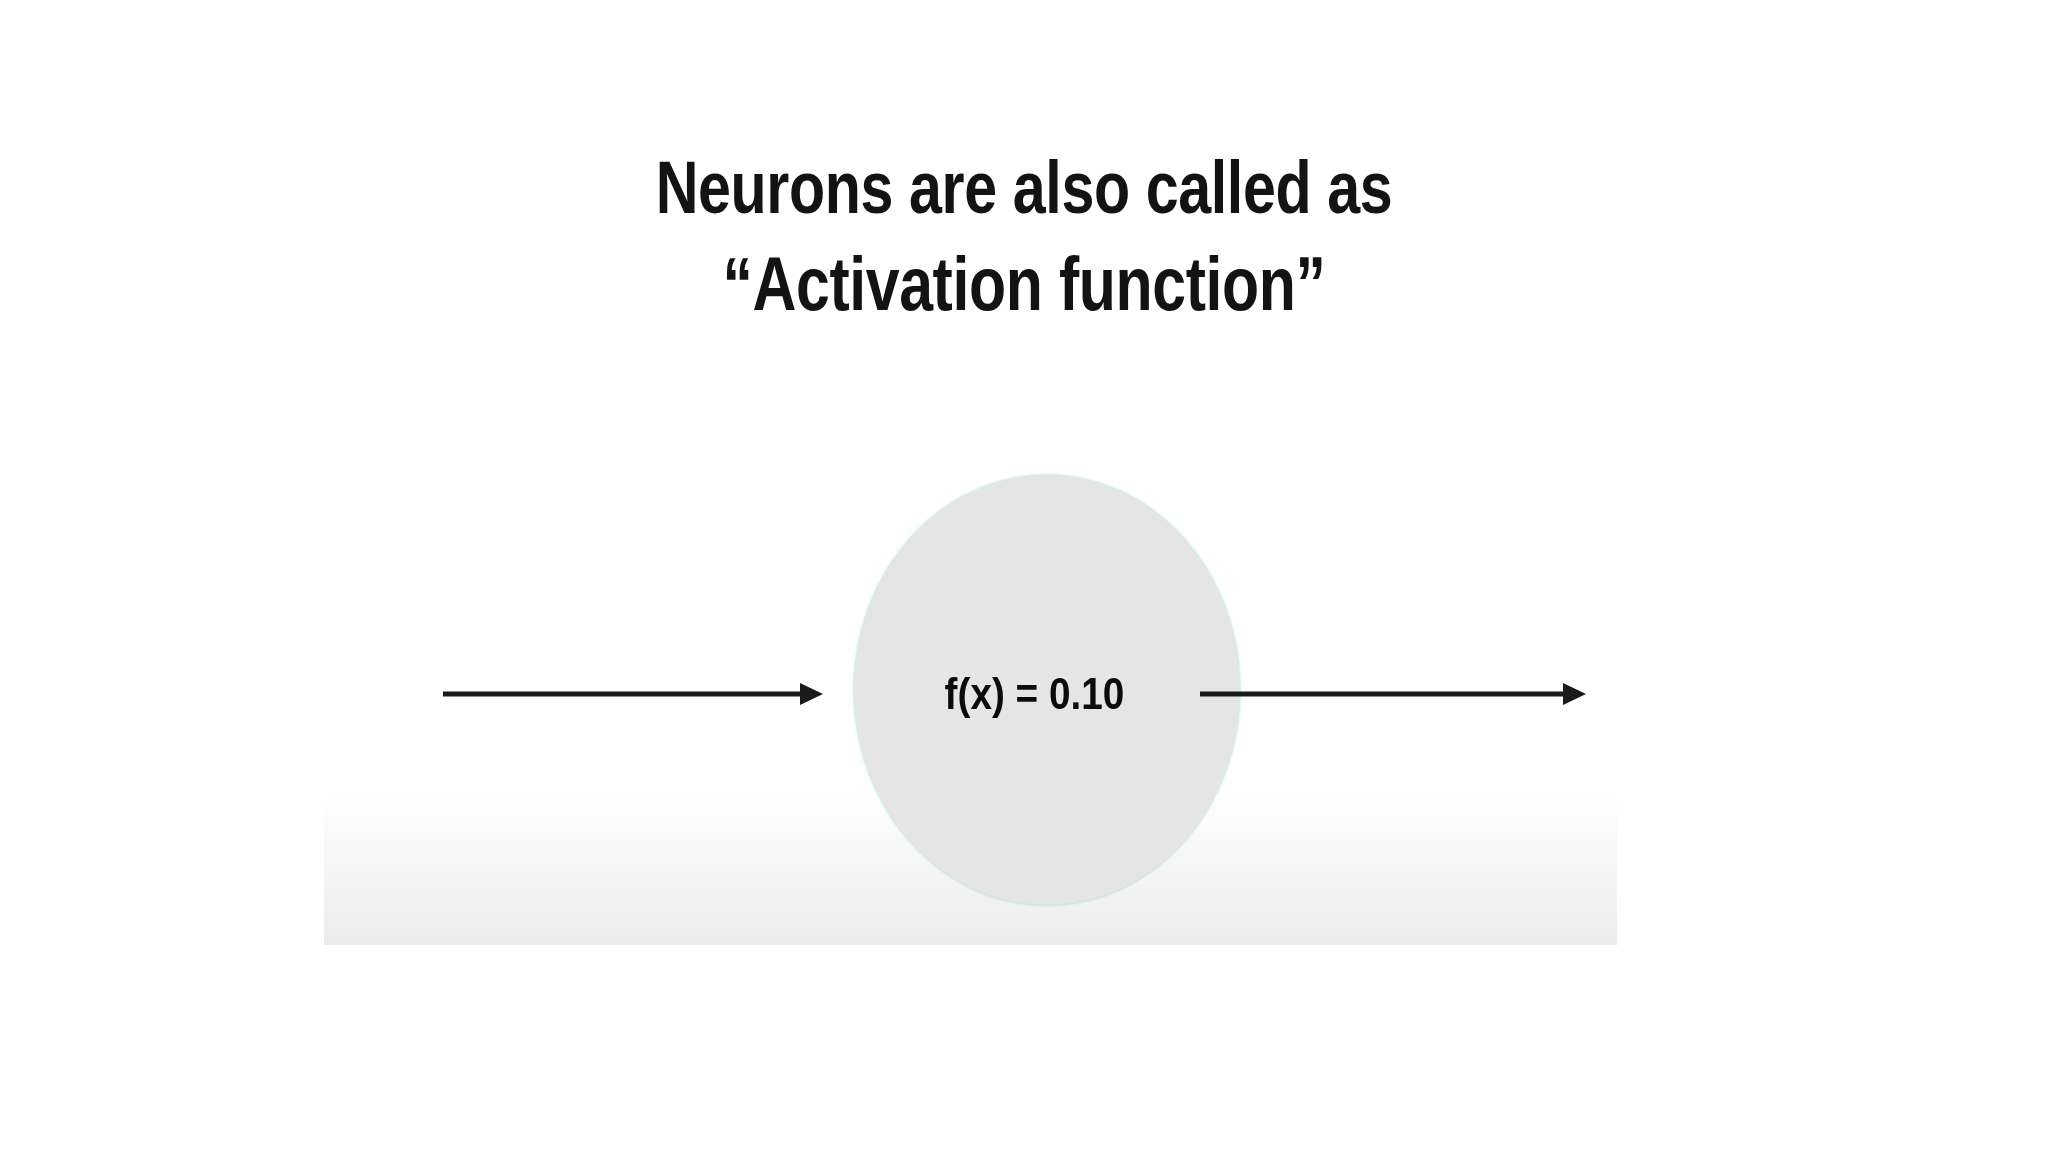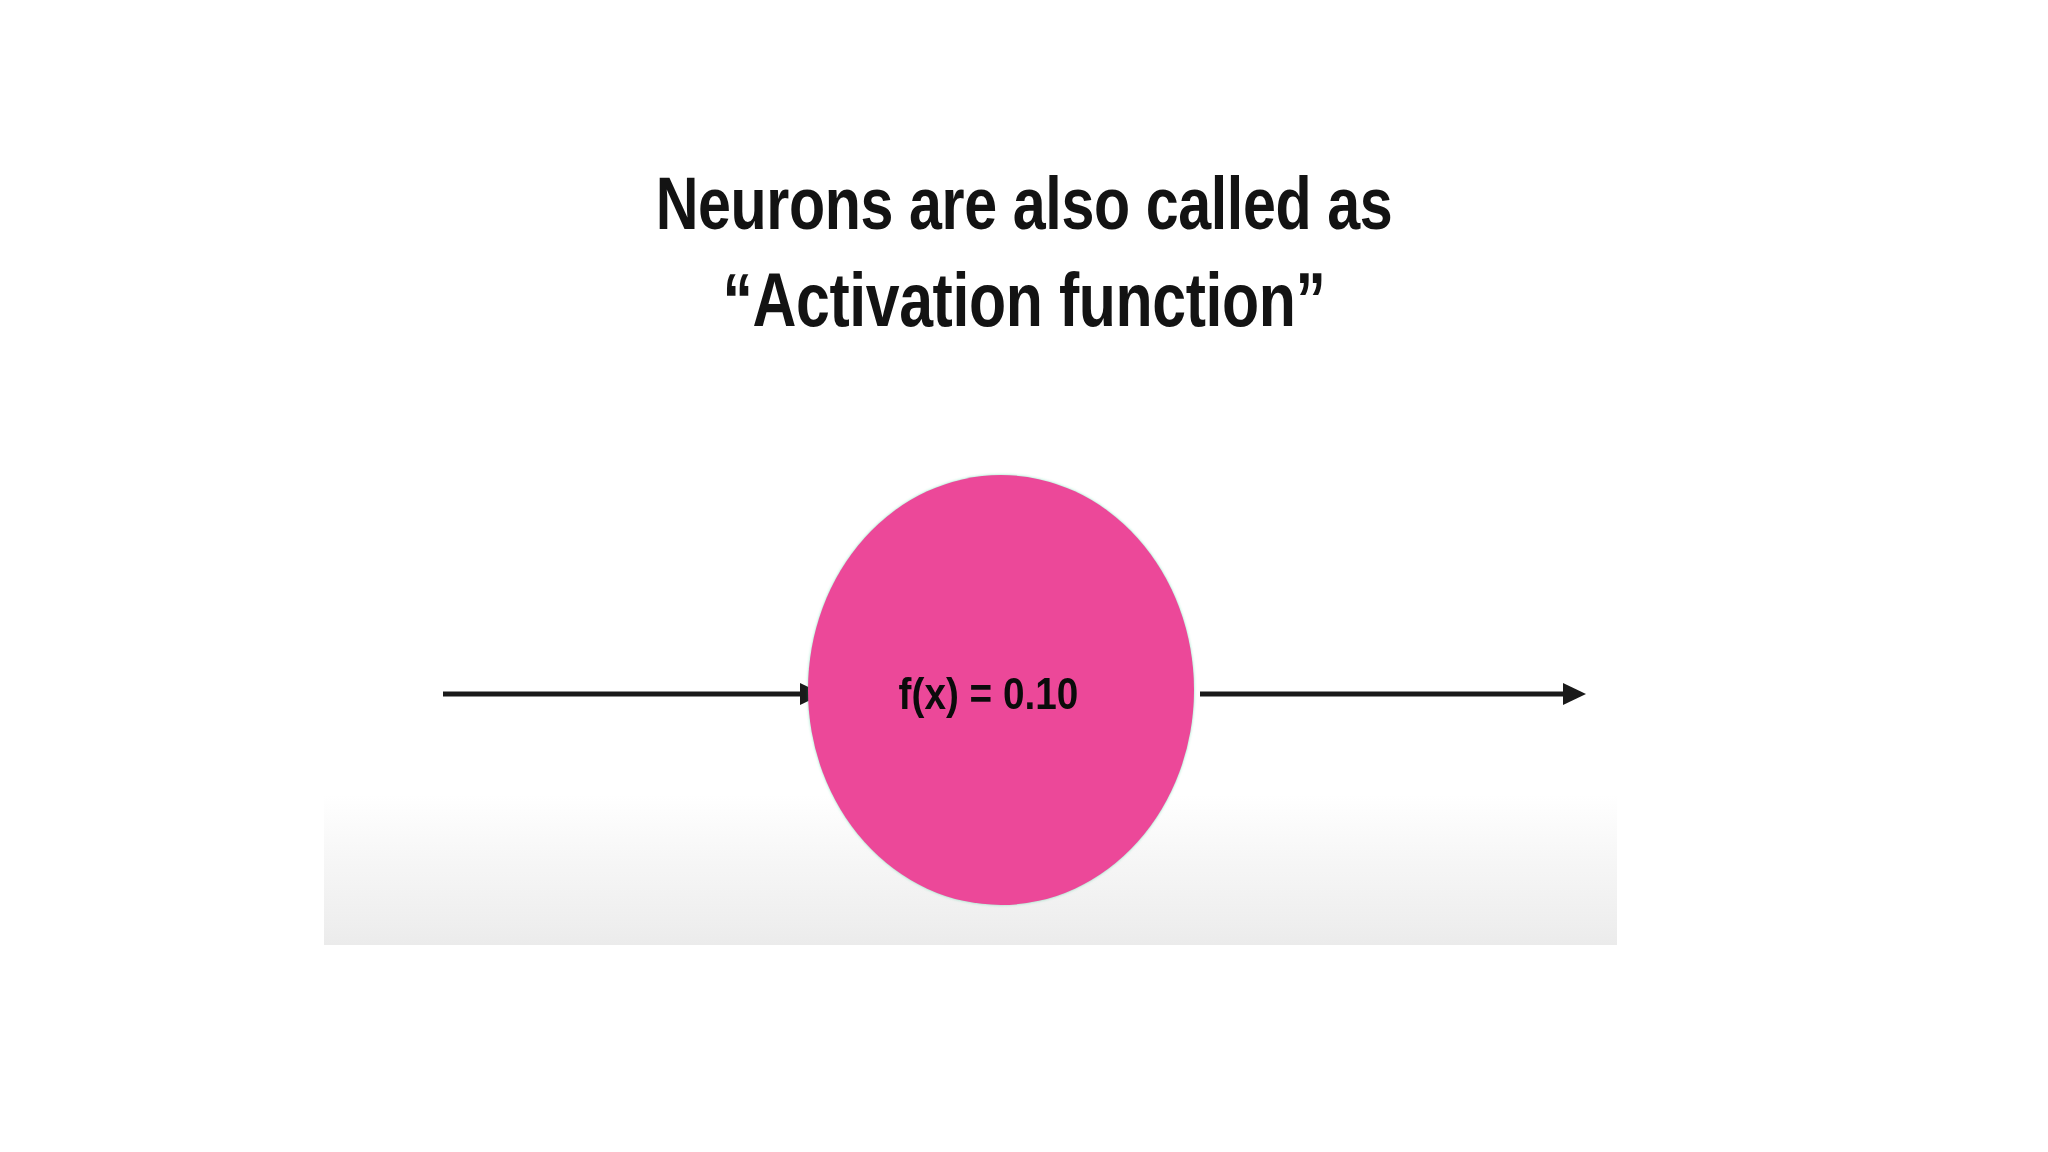--- a/index.html
+++ b/index.html
@@ -34,21 +34,21 @@
                  rgba(246,246,246,1) 45%,
                  rgba(238,238,238,1) 88%,
                  rgba(235,235,235,1) 100%);
     pointer-events: none;
   }
 
   
   .title-block {
     position: absolute;
     left: 0;
-    top: 156px;
+    top: 140px;
     width: 2048px;
     text-align: center;
   }
   .title-line {
     display: block;
     color: #131313;
     font-family: "Liberation Sans Narrow", "Liberation Sans", sans-serif;
     font-weight: 700;
     font-size: 74px;
     line-height: 96px;
@@ -57,26 +57,26 @@
     transform-origin: center center;
     white-space: nowrap;
   }
   .title-line.line-2 {
     font-size: 76px;
   }
 
   
   .neuron {
     position: absolute;
-    left: 808px;
+    left: 854px;
     top: 475px;
     width: 386px;
     height: 430px;
     border-radius: 50%;
-    background: #ec4899;
+    background: #e5e5e5;
     box-shadow: 0 0 3px rgba(0,190,120,0.45);
   }
   .neuron-label {
     position: absolute;
     left: 0;
     top: 0;
     width: 386px;
     height: 430px;
     display: flex;
     align-items: center;

